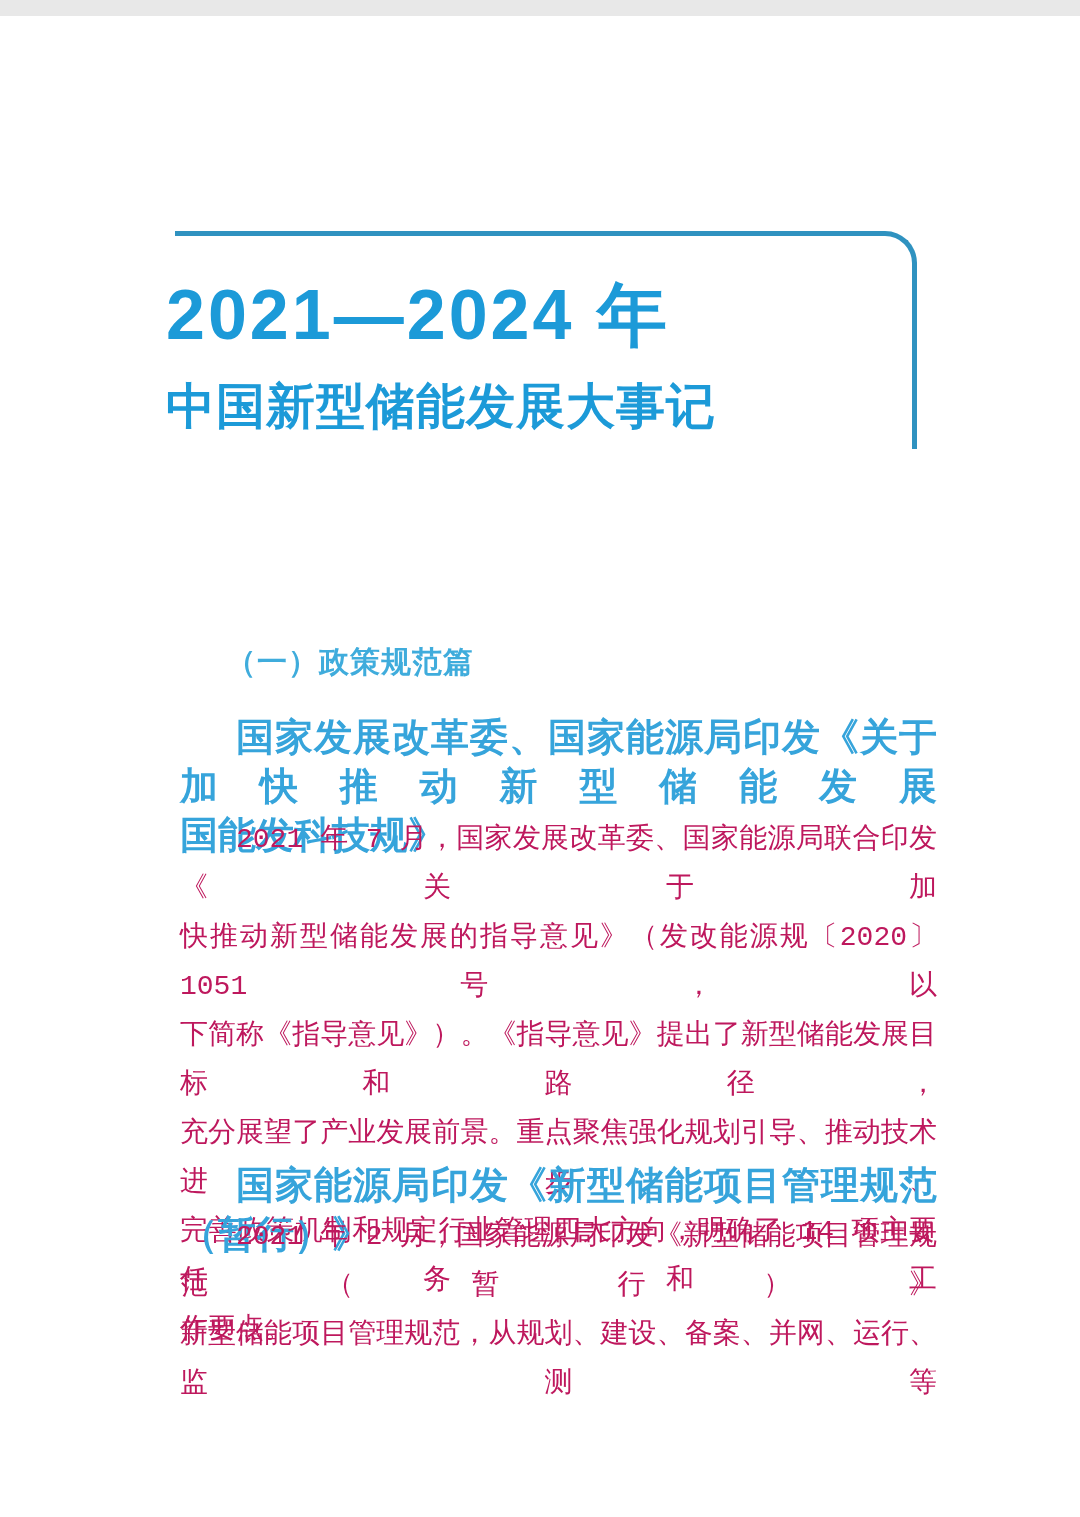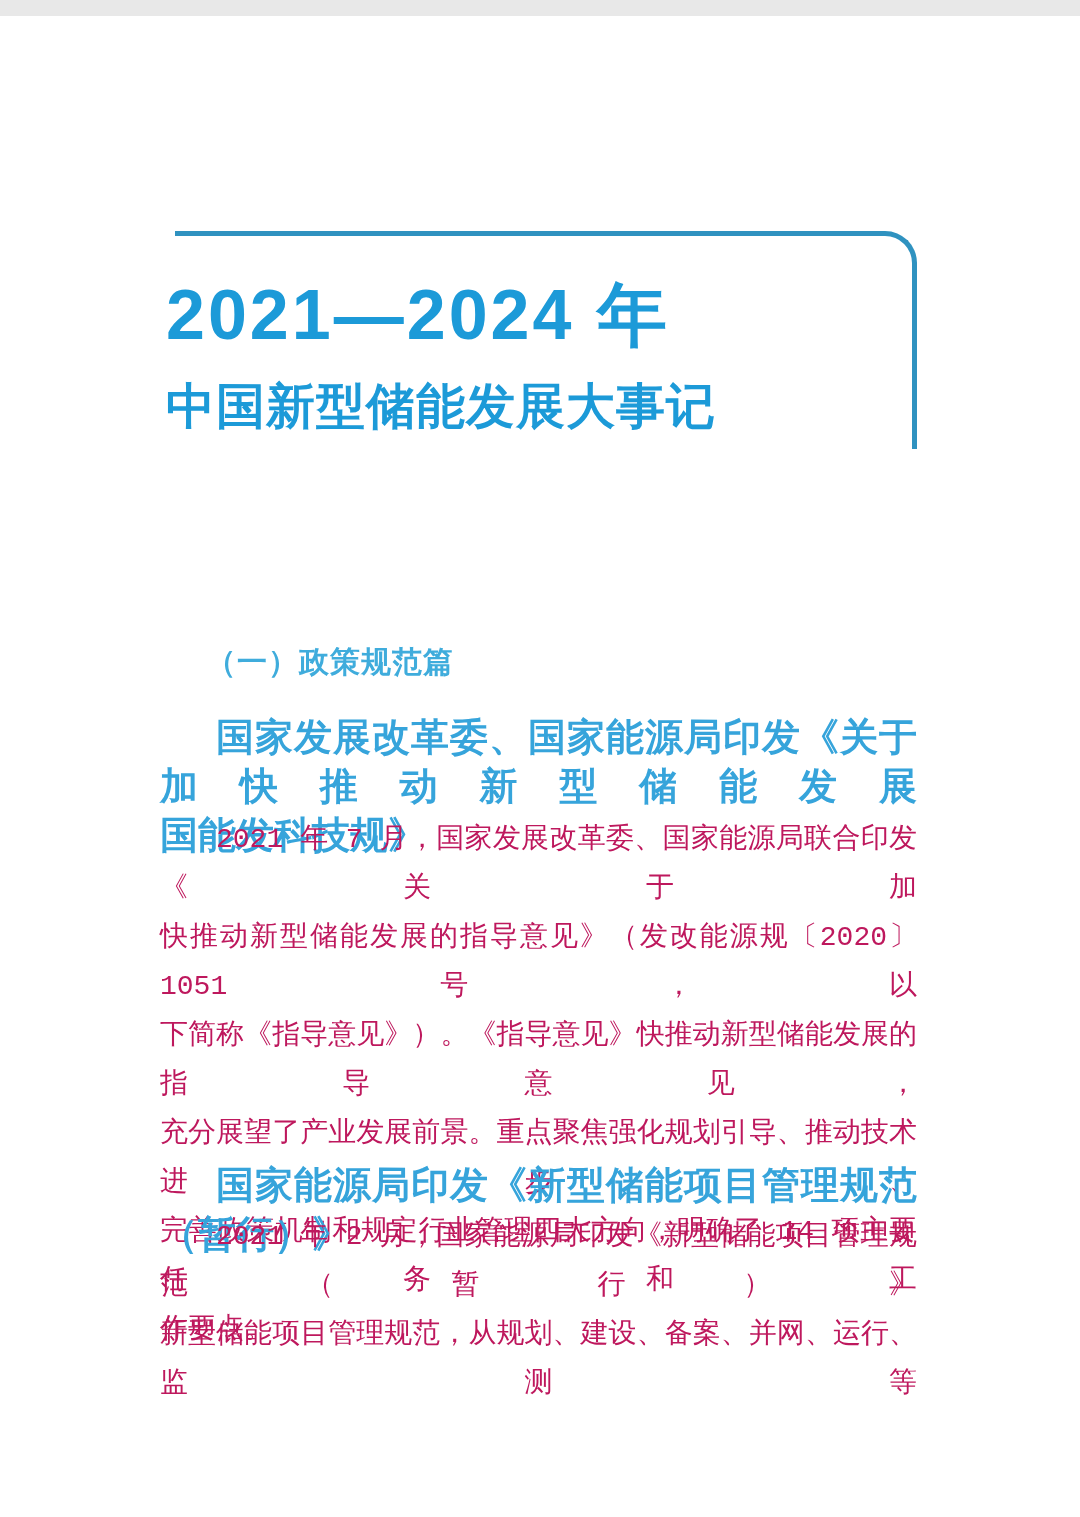--- a/index.html
+++ b/index.html
@@ -27,21 +27,21 @@
     color:#1C9AD8;
     font-family:"Liberation Sans","DejaVu Sans",sans-serif;
     font-weight:bold;
     white-space:nowrap;
   }
   .title .t1{font-size:70px;line-height:90px;letter-spacing:3px;}
   .title .t2{font-size:49px;line-height:92px;letter-spacing:1px;}
 
   .col{
     position:absolute;
-    left:160px;width:757px;
+    left:180px;width:757px;
     box-sizing:border-box;
   }
   .section{
     top:626px;
     margin:0;padding:0 0 0 46px;
     font-family:"Liberation Sans","DejaVu Sans",sans-serif;
     font-weight:bold;
     font-size:30px;line-height:40px;
     color:#3FACDC;
     letter-spacing:1px;
@@ -85,21 +85,21 @@
   <h2 class="col section">（一）政策规范篇</h2>
 
   <div class="col sub sub1">
     <div class="ln stretch indent">国家发展改革委、国家能源局印发《关于加快推动新型储能发展</div>
     <div class="ln plain">国能发科技规》</div>
   </div>
 
   <div class="col para p1">
     <div class="ln stretch indent">2021 年 7 月，国家发展改革委、国家能源局联合印发《关于加</div>
     <div class="ln stretch">快推动新型储能发展的指导意见》（发改能源规〔2020〕1051 号，以</div>
-    <div class="ln stretch">下简称《指导意见》）。《指导意见》快推动新型储能发展的指导意见，</div>
+    <div class="ln stretch">下简称《指导意见》）。《指导意见》提出了新型储能发展目标和路径，</div>
     <div class="ln stretch">充分展望了产业发展前景。重点聚焦强化规划引导、推动技术进步、</div>
     <div class="ln stretch">完善政策机制和规定行业管理四大方向，明确了 14 项主要任务和工</div>
     <div class="ln plain">作要点。</div>
   </div>
 
   <div class="col sub sub2">
     <div class="ln plain indent">国家能源局印发《新型储能项目管理规范（暂行）》</div>
   </div>
 
   <div class="col para p2">

